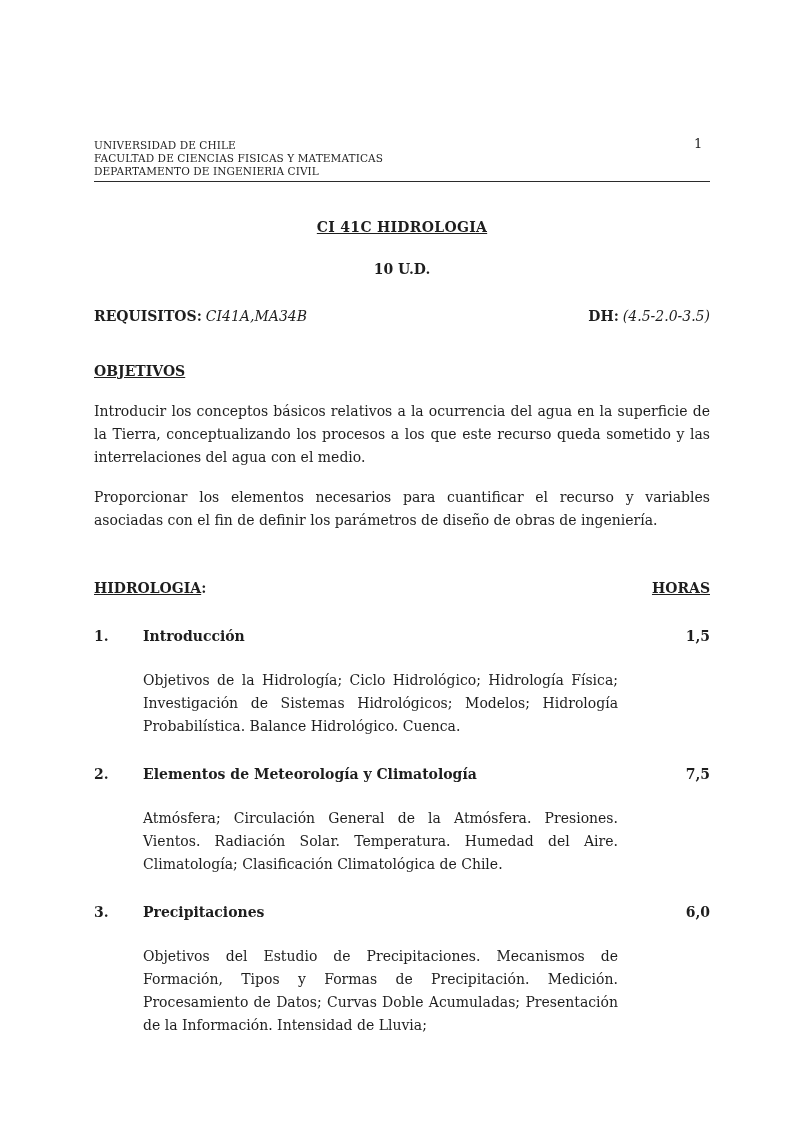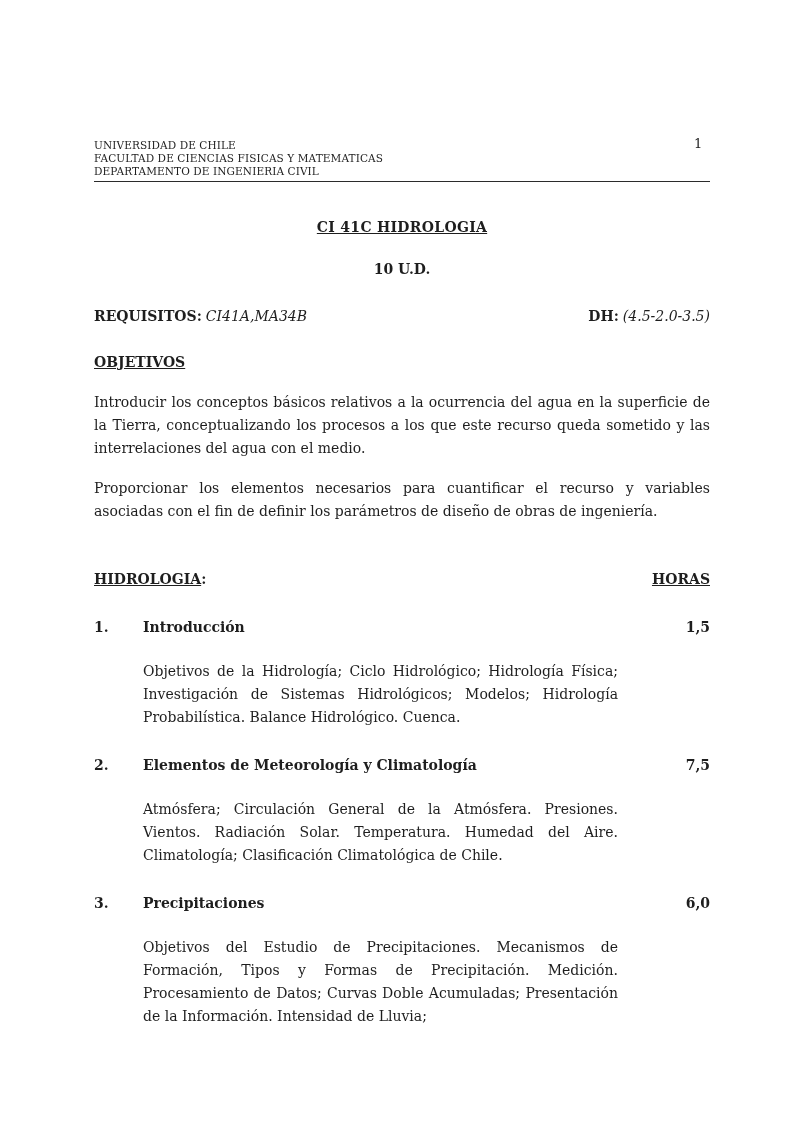--- a/index.html
+++ b/index.html
@@ -49,21 +49,21 @@
     font-weight: bold;
   }
   .meta-row {
     margin-top: 24px;
     display: flex;
     justify-content: space-between;
   }
   .caracter-row { margin-top: 22px; }
   .caracter-row .value { margin-left: 9px; }
   .meta-row .value { margin-left: 4px; font-style: italic; }
-  .heading-row { margin-top: 23px; }
+  .heading-row { margin-top: 32px; }
   .para {
     margin: 17px 0 0 0;
     text-align: justify;
   }
   .contents-row {
     margin-top: 45px;
     display: flex;
     justify-content: space-between;
   }
   .section { margin-top: 25px; }

